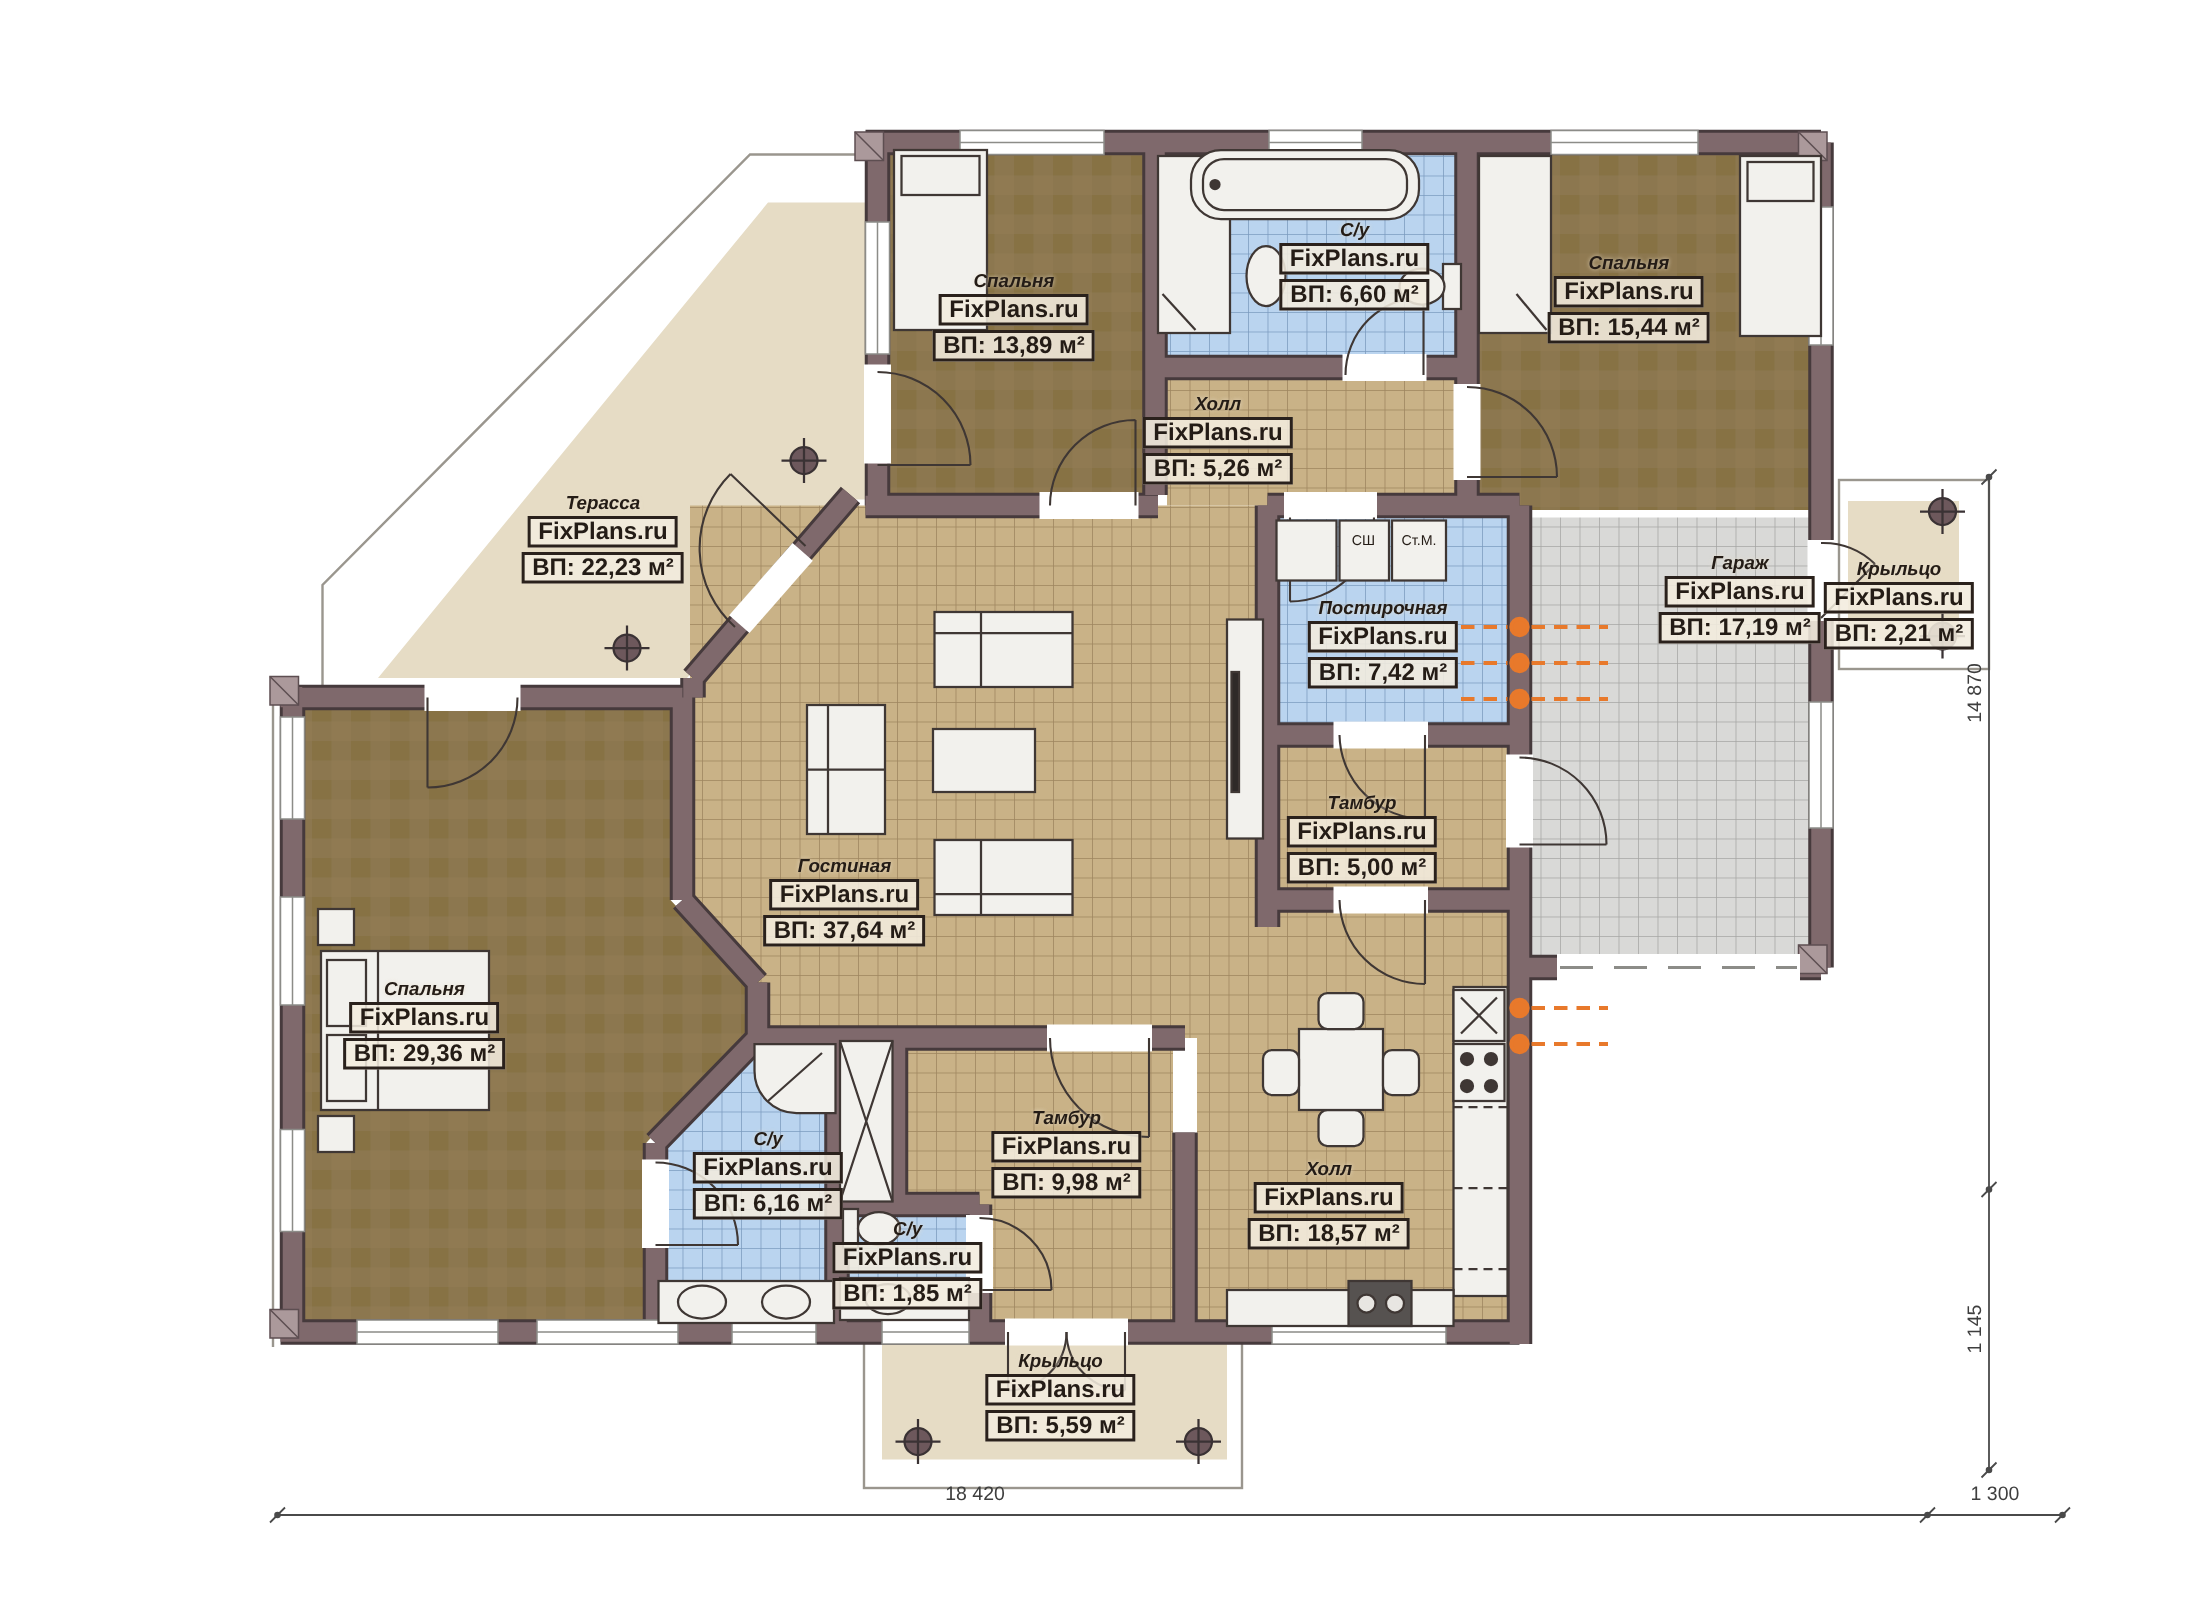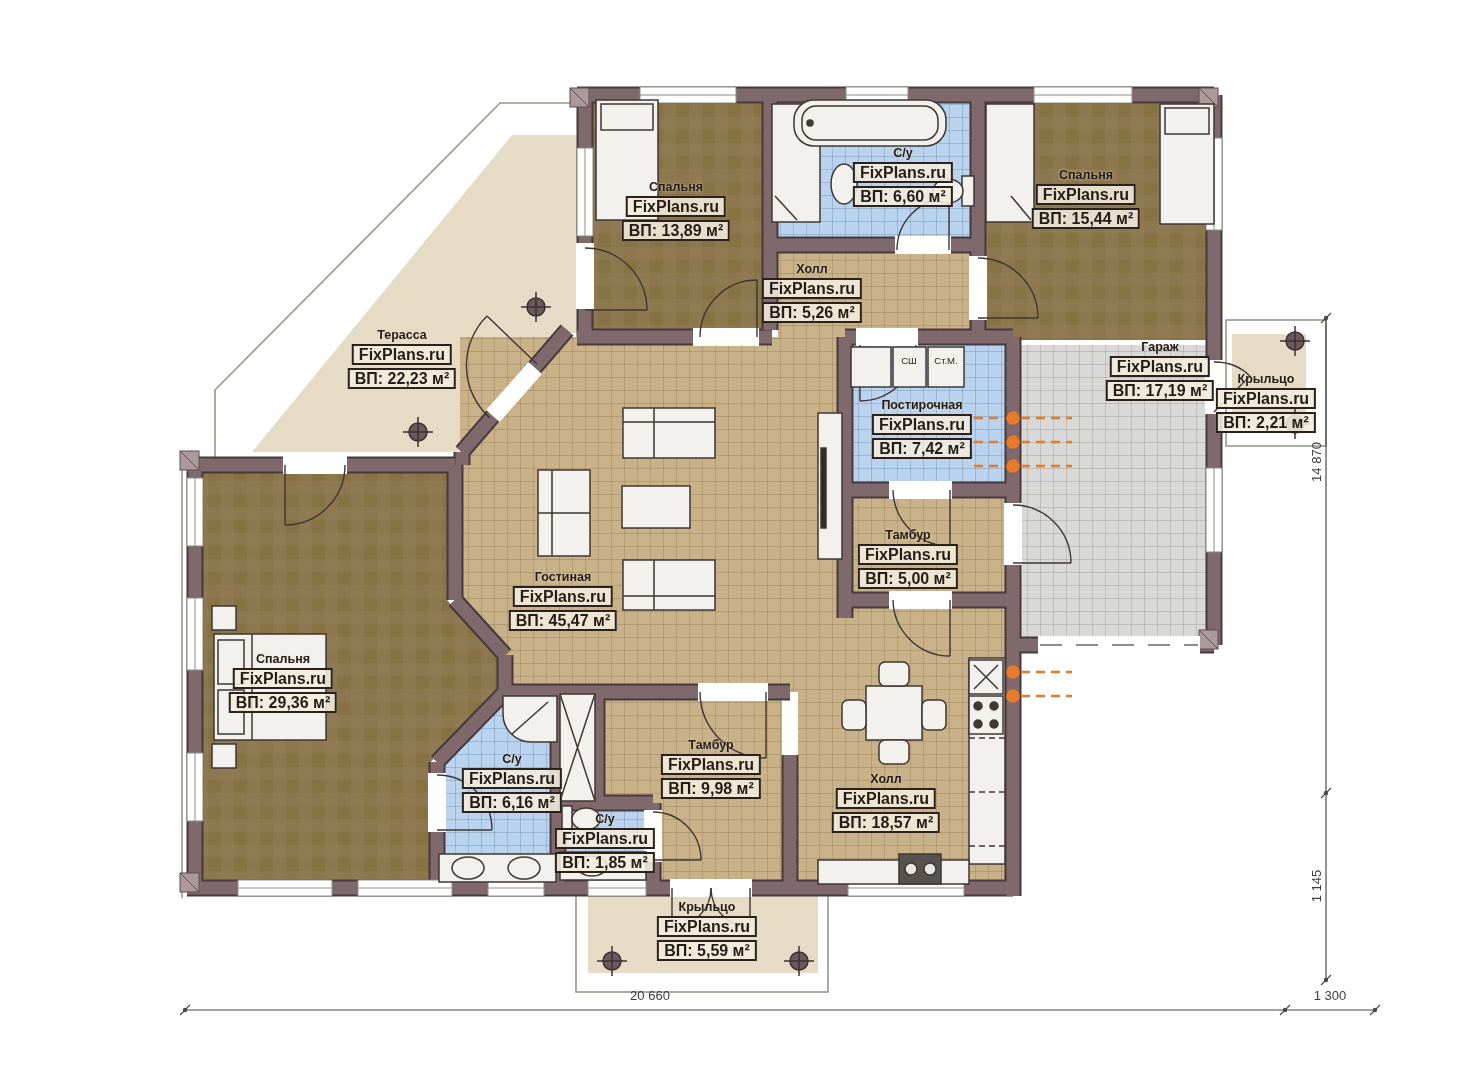--- a/index.html
+++ b/index.html
@@ -1,21 +1,21 @@
 <!DOCTYPE html>
 <html><head>
 <meta charset="utf-8">
 <style>
   html,body{margin:0;padding:0;background:#ffffff;}
   #plan{position:relative;width:1473px;height:1080px;background:#fff;overflow:hidden;
         font-family:"Liberation Sans",sans-serif;}
   #plan svg{position:absolute;left:0;top:0;}
   .room-label{position:absolute;transform:translateX(-50%);text-align:center;z-index:6;pointer-events:none;}
   .room-label .rn{font-weight:bold;font-size:12.5px;color:#241c16;white-space:nowrap;margin-bottom:2px;
-                  text-shadow:0 0 3px rgba(235,225,205,.8);}
+                  text-shadow:0 0 3px rgba(235,225,205,.8);font-style:italic;}
   .lbox{display:block;width:max-content;margin:0 auto;border:2px solid #2a211c;background:rgba(243,236,222,.88);
         font-size:16px;font-weight:bold;color:#241c16;padding:0 5px;line-height:17px;white-space:nowrap;}
   .lbox.area{margin-top:3px;}
   .app-label{position:absolute;transform:translateX(-50%);font-size:9.5px;color:#241c16;z-index:6;white-space:nowrap;}
   .dim{position:absolute;font-size:13px;color:#3e3e3e;z-index:6;white-space:nowrap;}
   .dim.horiz{transform:translateX(-50%);}
   .dim.vert{transform:translate(-50%,-50%) rotate(-90deg);transform-origin:center;}
 </style>
 </head>
 <body>
@@ -363,21 +363,21 @@
   <div class="room-label" style="left:812px;top:262px">
     <div class="rn">Холл</div>
     <div class="lbox brand">FixPlans.ru</div>
     <div class="lbox area">ВП: 5,26 м²</div>
   </div>
   <div class="room-label" style="left:402px;top:328px">
     <div class="rn">Терасса</div>
     <div class="lbox brand">FixPlans.ru</div>
     <div class="lbox area">ВП: 22,23 м²</div>
   </div>
-  <div class="room-label" style="left:1160px;top:340px">
+  <div class="room-label" style="left:1160px;top:368px">
     <div class="rn">Гараж</div>
     <div class="lbox brand">FixPlans.ru</div>
     <div class="lbox area">ВП: 17,19 м²</div>
   </div>
   <div class="room-label" style="left:1266px;top:372px">
     <div class="rn">Крыльцо</div>
     <div class="lbox brand">FixPlans.ru</div>
     <div class="lbox area">ВП: 2,21 м²</div>
   </div>
   <div class="room-label" style="left:922px;top:398px">
@@ -386,21 +386,21 @@
     <div class="lbox area">ВП: 7,42 м²</div>
   </div>
   <div class="room-label" style="left:908px;top:528px">
     <div class="rn">Тамбур</div>
     <div class="lbox brand">FixPlans.ru</div>
     <div class="lbox area">ВП: 5,00 м²</div>
   </div>
   <div class="room-label" style="left:563px;top:570px">
     <div class="rn">Гостиная</div>
     <div class="lbox brand">FixPlans.ru</div>
-    <div class="lbox area">ВП: 45,47 м²</div>
+    <div class="lbox area">ВП: 37,64 м²</div>
   </div>
   <div class="room-label" style="left:283px;top:652px">
     <div class="rn">Спальня</div>
     <div class="lbox brand">FixPlans.ru</div>
     <div class="lbox area">ВП: 29,36 м²</div>
   </div>
   <div class="room-label" style="left:512px;top:752px">
     <div class="rn">С/у</div>
     <div class="lbox brand">FixPlans.ru</div>
     <div class="lbox area">ВП: 6,16 м²</div>
@@ -422,18 +422,18 @@
   </div>
   <div class="room-label" style="left:707px;top:900px">
     <div class="rn">Крыльцо</div>
     <div class="lbox brand">FixPlans.ru</div>
     <div class="lbox area">ВП: 5,59 м²</div>
   </div>
 
   <div class="app-label" style="left:909px;top:355px">СШ</div>
   <div class="app-label" style="left:946px;top:355px">Ст.М.</div>
 
-  <div class="dim horiz" style="left:650px;top:988px">20 660</div>
+  <div class="dim horiz" style="left:650px;top:988px">18 420</div>
   <div class="dim horiz" style="left:1330px;top:988px">1 300</div>
   <div class="dim vert" style="left:1316px;top:462px">14 870</div>
   <div class="dim vert" style="left:1316px;top:886px">1 145</div>
 
 </div>
 
 </body></html>

